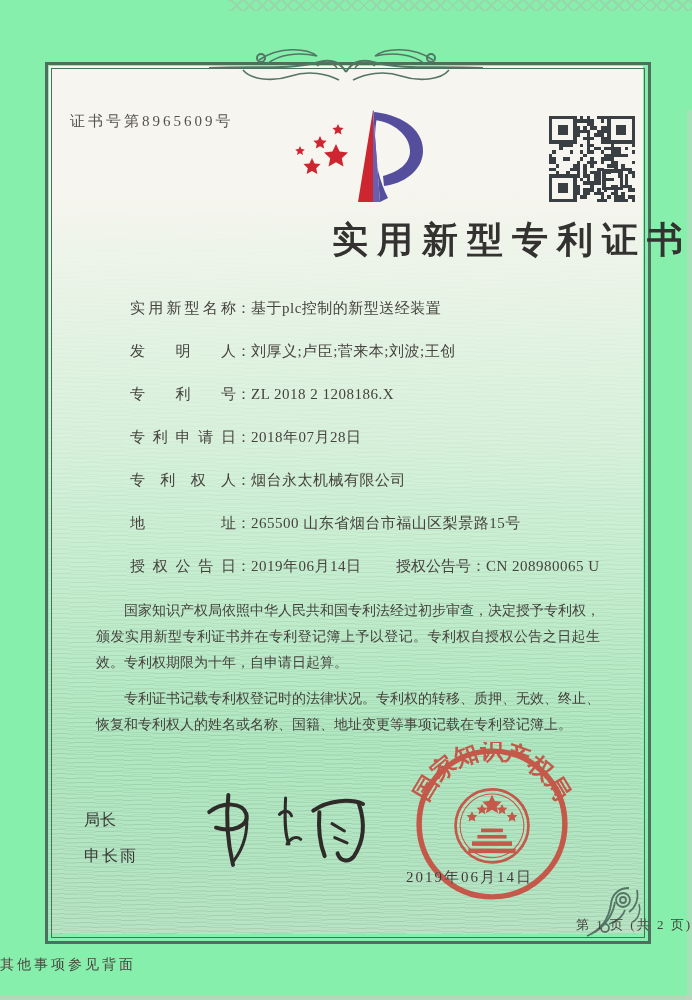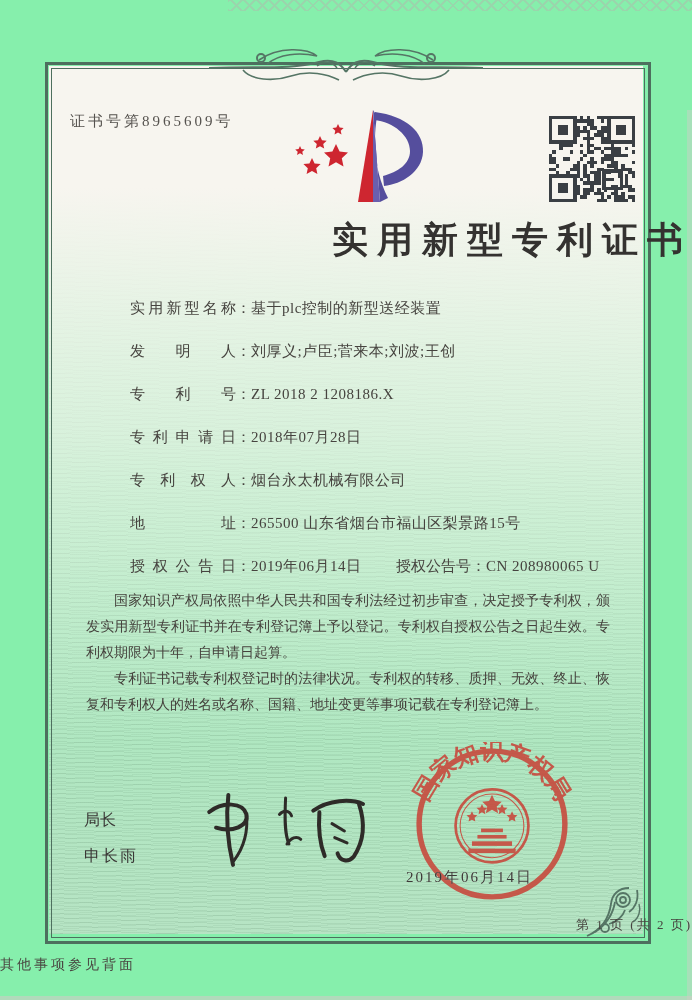--- a/index.html
+++ b/index.html
@@ -51,21 +51,21 @@
   .lbl{display:inline-block;width:106px;text-align:justify;text-align-last:justify;vertical-align:top;}
   .sep{display:inline-block;}
   .val{letter-spacing:.5px;}
   .row-grant{position:relative;}
   .grant-no{position:absolute;left:266px;top:0;}
 
   .paras{
     position:absolute;left:86px;top:588px;width:524px;
     font-size:14px;line-height:26px;text-align:justify;color:#45423d;
   }
-  .paras p{margin:0;text-indent:2em;}
+  .paras p{margin:10px;text-indent:2em;}
 
   .signer-title{position:absolute;left:84px;top:810px;font-size:16px;color:#3a3836;}
   .signer-name{position:absolute;left:84px;top:846px;font-size:16px;color:#3a3836;letter-spacing:2px;}
   .signature-svg{position:absolute;left:192px;top:778px;width:190px;height:95px;}
 
   .seal{position:absolute;left:410px;top:742px;width:164px;height:164px;opacity:.88;}
   .seal-date{
     position:absolute;left:406px;top:868px;font-size:15px;letter-spacing:2px;color:#3c3a37;
     text-shadow:0 0 1px rgba(255,255,255,.4);
   }

